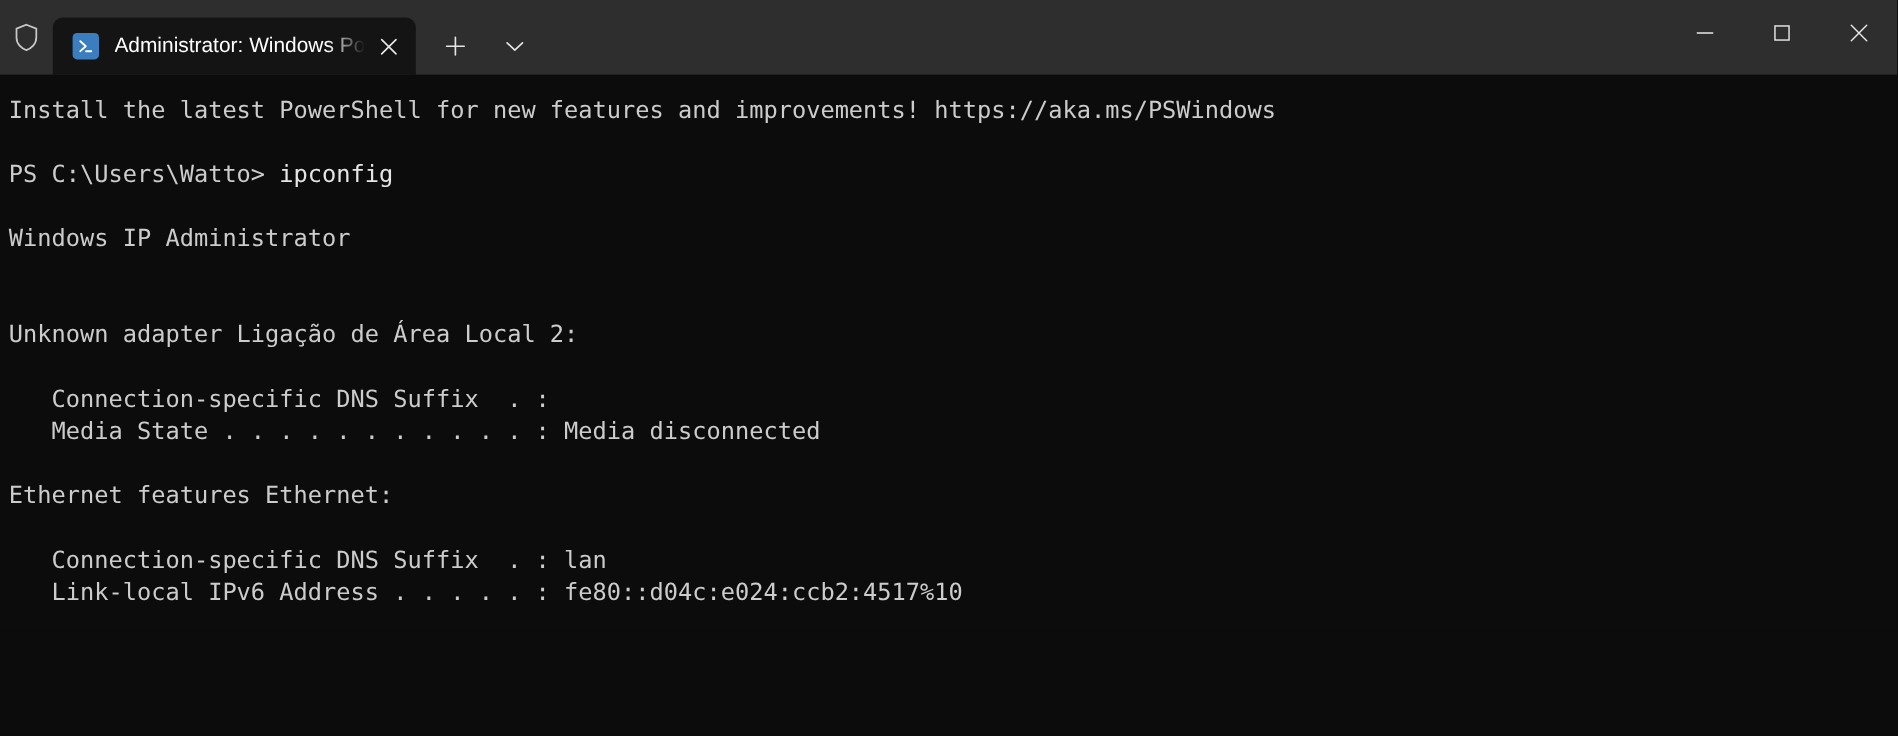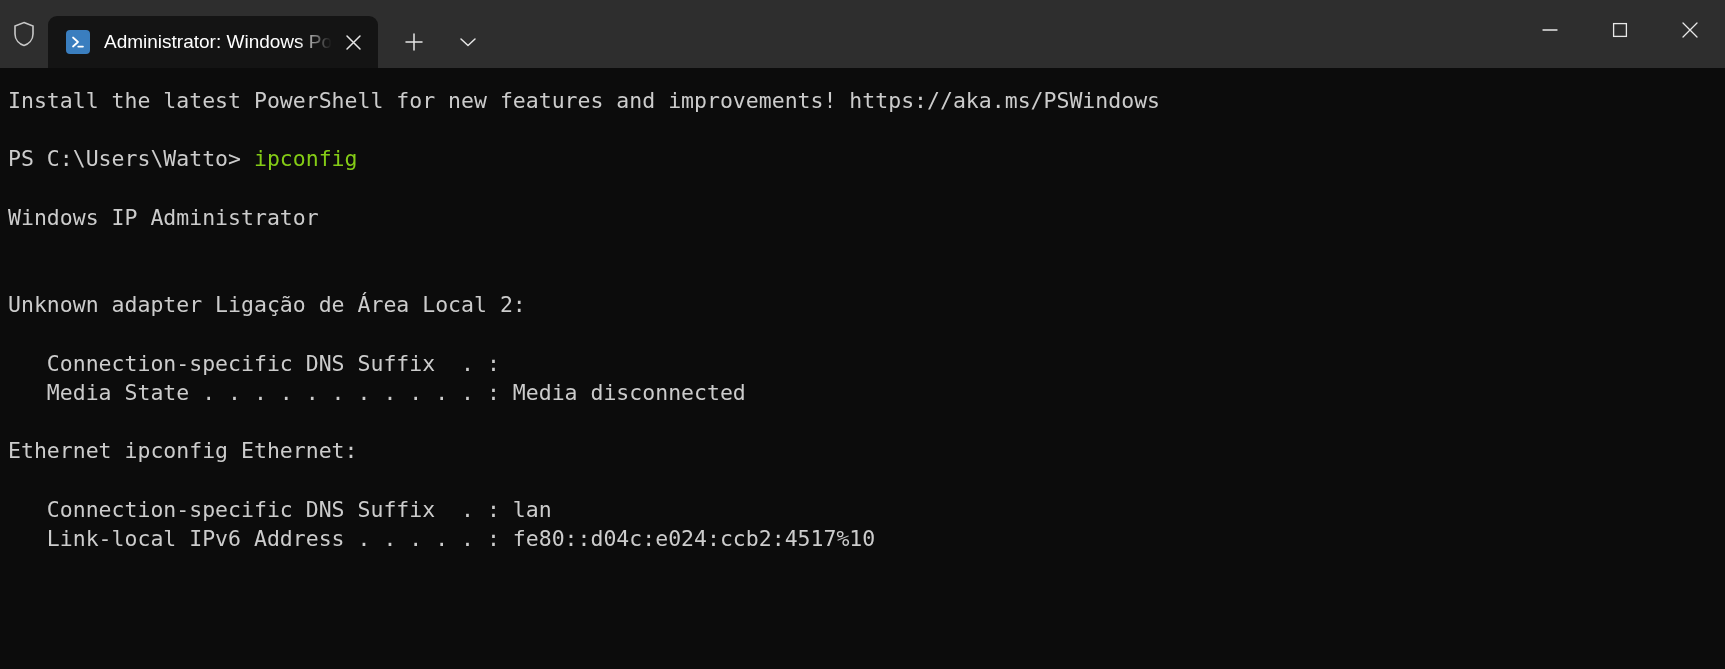--- a/index.html
+++ b/index.html
@@ -130,21 +130,21 @@
   }
   .term-line {
     font-family: "DejaVu Sans Mono", "Liberation Mono", monospace;
     font-size: 21.5px;
     line-height: 29.2px;
     color: #cccccc;
     white-space: pre;
     letter-spacing: 0px;
   }
   .c-white  { color: #cccccc; }
-  .c-yellow { color: #84cc16; }
+  .c-yellow { color: #e5e5e5; }
   .term-line.blank { color: transparent; }
 </style>
 </head>
 <body>
 
 <div id="app">
 
   <div class="titlebar">
 
     <div class="titlebar-left">
@@ -208,19 +208,19 @@
       <div class="term-line"><span class="c-white">PS C:\Users\Watto&gt; </span><span class="c-yellow">ipconfig</span></div>
       <div class="term-line blank c-white">&nbsp;</div>
       <div class="term-line c-white">Windows IP Administrator</div>
       <div class="term-line blank c-white">&nbsp;</div>
       <div class="term-line blank c-white">&nbsp;</div>
       <div class="term-line c-white">Unknown adapter Ligação de Área Local 2:</div>
       <div class="term-line blank c-white">&nbsp;</div>
       <div class="term-line c-white">   Connection-specific DNS Suffix  . : </div>
       <div class="term-line c-white">   Media State . . . . . . . . . . . : Media disconnected</div>
       <div class="term-line blank c-white">&nbsp;</div>
-      <div class="term-line c-white">Ethernet ipconfig Ethernet:</div>
+      <div class="term-line c-white">Ethernet features Ethernet:</div>
       <div class="term-line blank c-white">&nbsp;</div>
       <div class="term-line c-white">   Connection-specific DNS Suffix  . : lan</div>
       <div class="term-line c-white">   Link-local IPv6 Address . . . . . : fe80::d04c:e024:ccb2:4517%10</div>
     </div>
 
 </div>
 
 </body></html>

